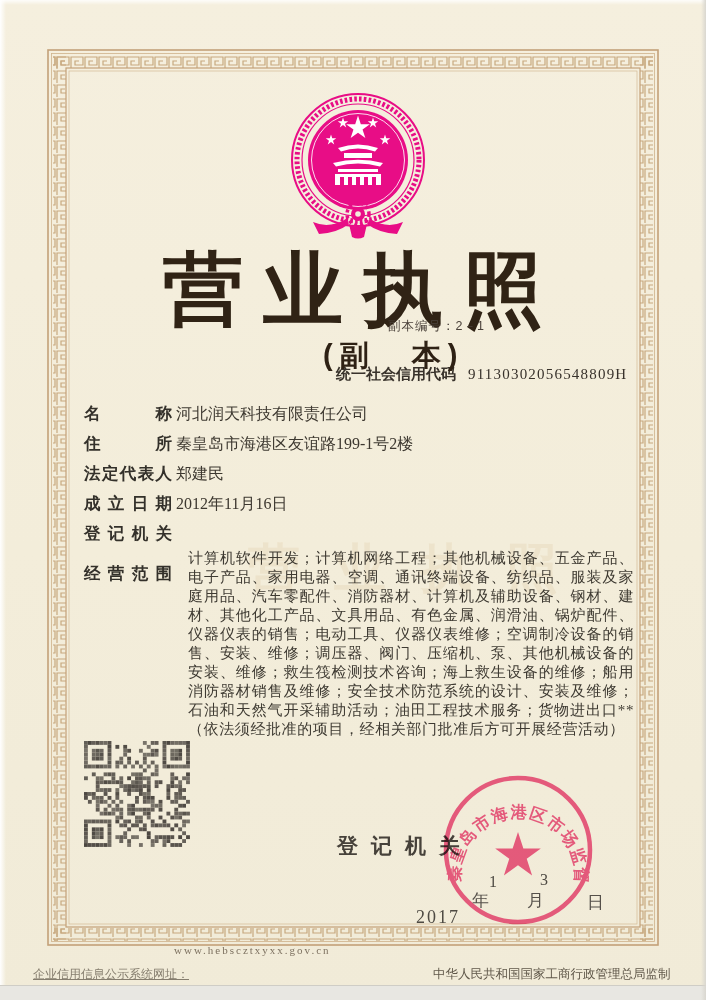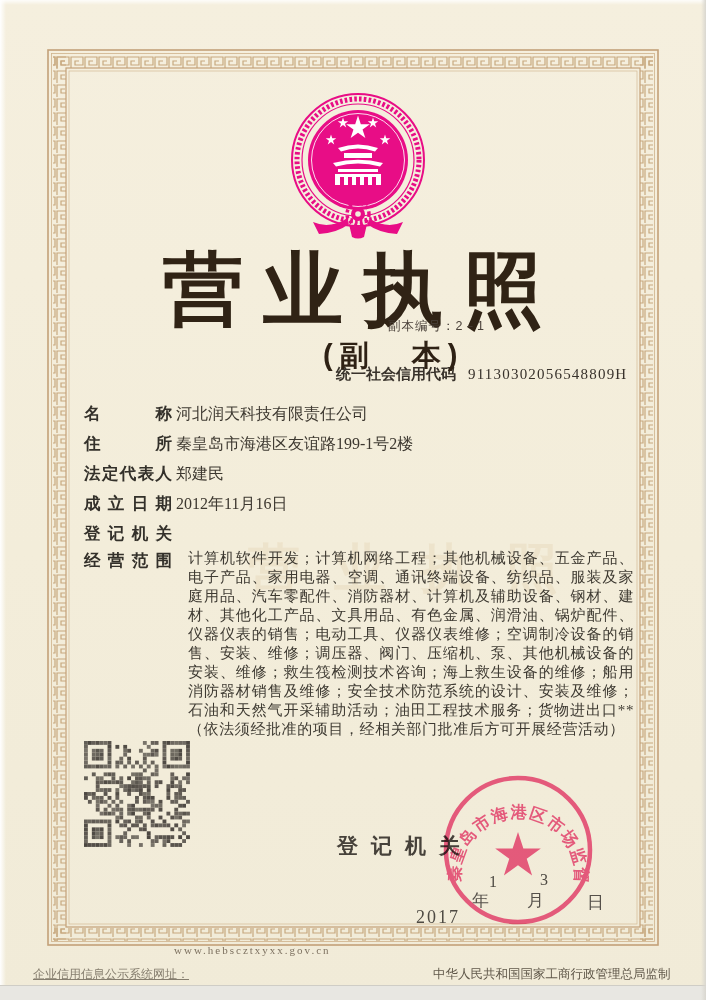--- a/index.html
+++ b/index.html
@@ -25,21 +25,21 @@
              color:rgba(203,168,112,0.14);font-family:"Liberation Serif",serif;white-space:nowrap;}
 
   .fields{left:84px;top:399px;width:552px;}
   .frow{display:flex;align-items:center;height:30px;}
   .frow.scope{align-items:flex-start;height:auto;}
   .flabel{display:inline-block;width:88px;font-size:16.5px;font-weight:bold;color:#33302a;
           text-align:justify;text-align-last:justify;flex:0 0 88px;}
   .fvalue{margin-left:4px;font-size:16px;color:#3d3830;font-family:"Liberation Serif",serif;white-space:pre;}
   .scope-text{margin-left:16px;width:446px;font-size:15px;line-height:19px;letter-spacing:0.6px;
               text-align:justify;color:#3e3a32;font-family:"Liberation Serif",serif;}
-  .frow.scope .flabel{margin-top:1px;}
+  .frow.scope .flabel{margin-top:14px;}
 
   .reg-label{left:337px;top:832px;font-size:21px;font-weight:bold;color:#46413a;letter-spacing:13px;}
 
   .d-year{left:416px;top:871px;font-size:18px;color:#4e4a43;font-family:"Liberation Serif",serif;letter-spacing:2px;margin-top:36px;}
   .d-month{left:489px;top:873px;font-size:16px;color:#4e4a43;font-family:"Liberation Serif",serif;}
   .d-day{left:540px;top:871px;font-size:16px;color:#4e4a43;font-family:"Liberation Serif",serif;}
   .c-year{left:472px;top:889px;font-size:17px;color:#55504a;}
   .c-month{left:527px;top:889px;font-size:17px;color:#55504a;}
   .c-day{left:587px;top:891px;font-size:17px;color:#55504a;}
 

